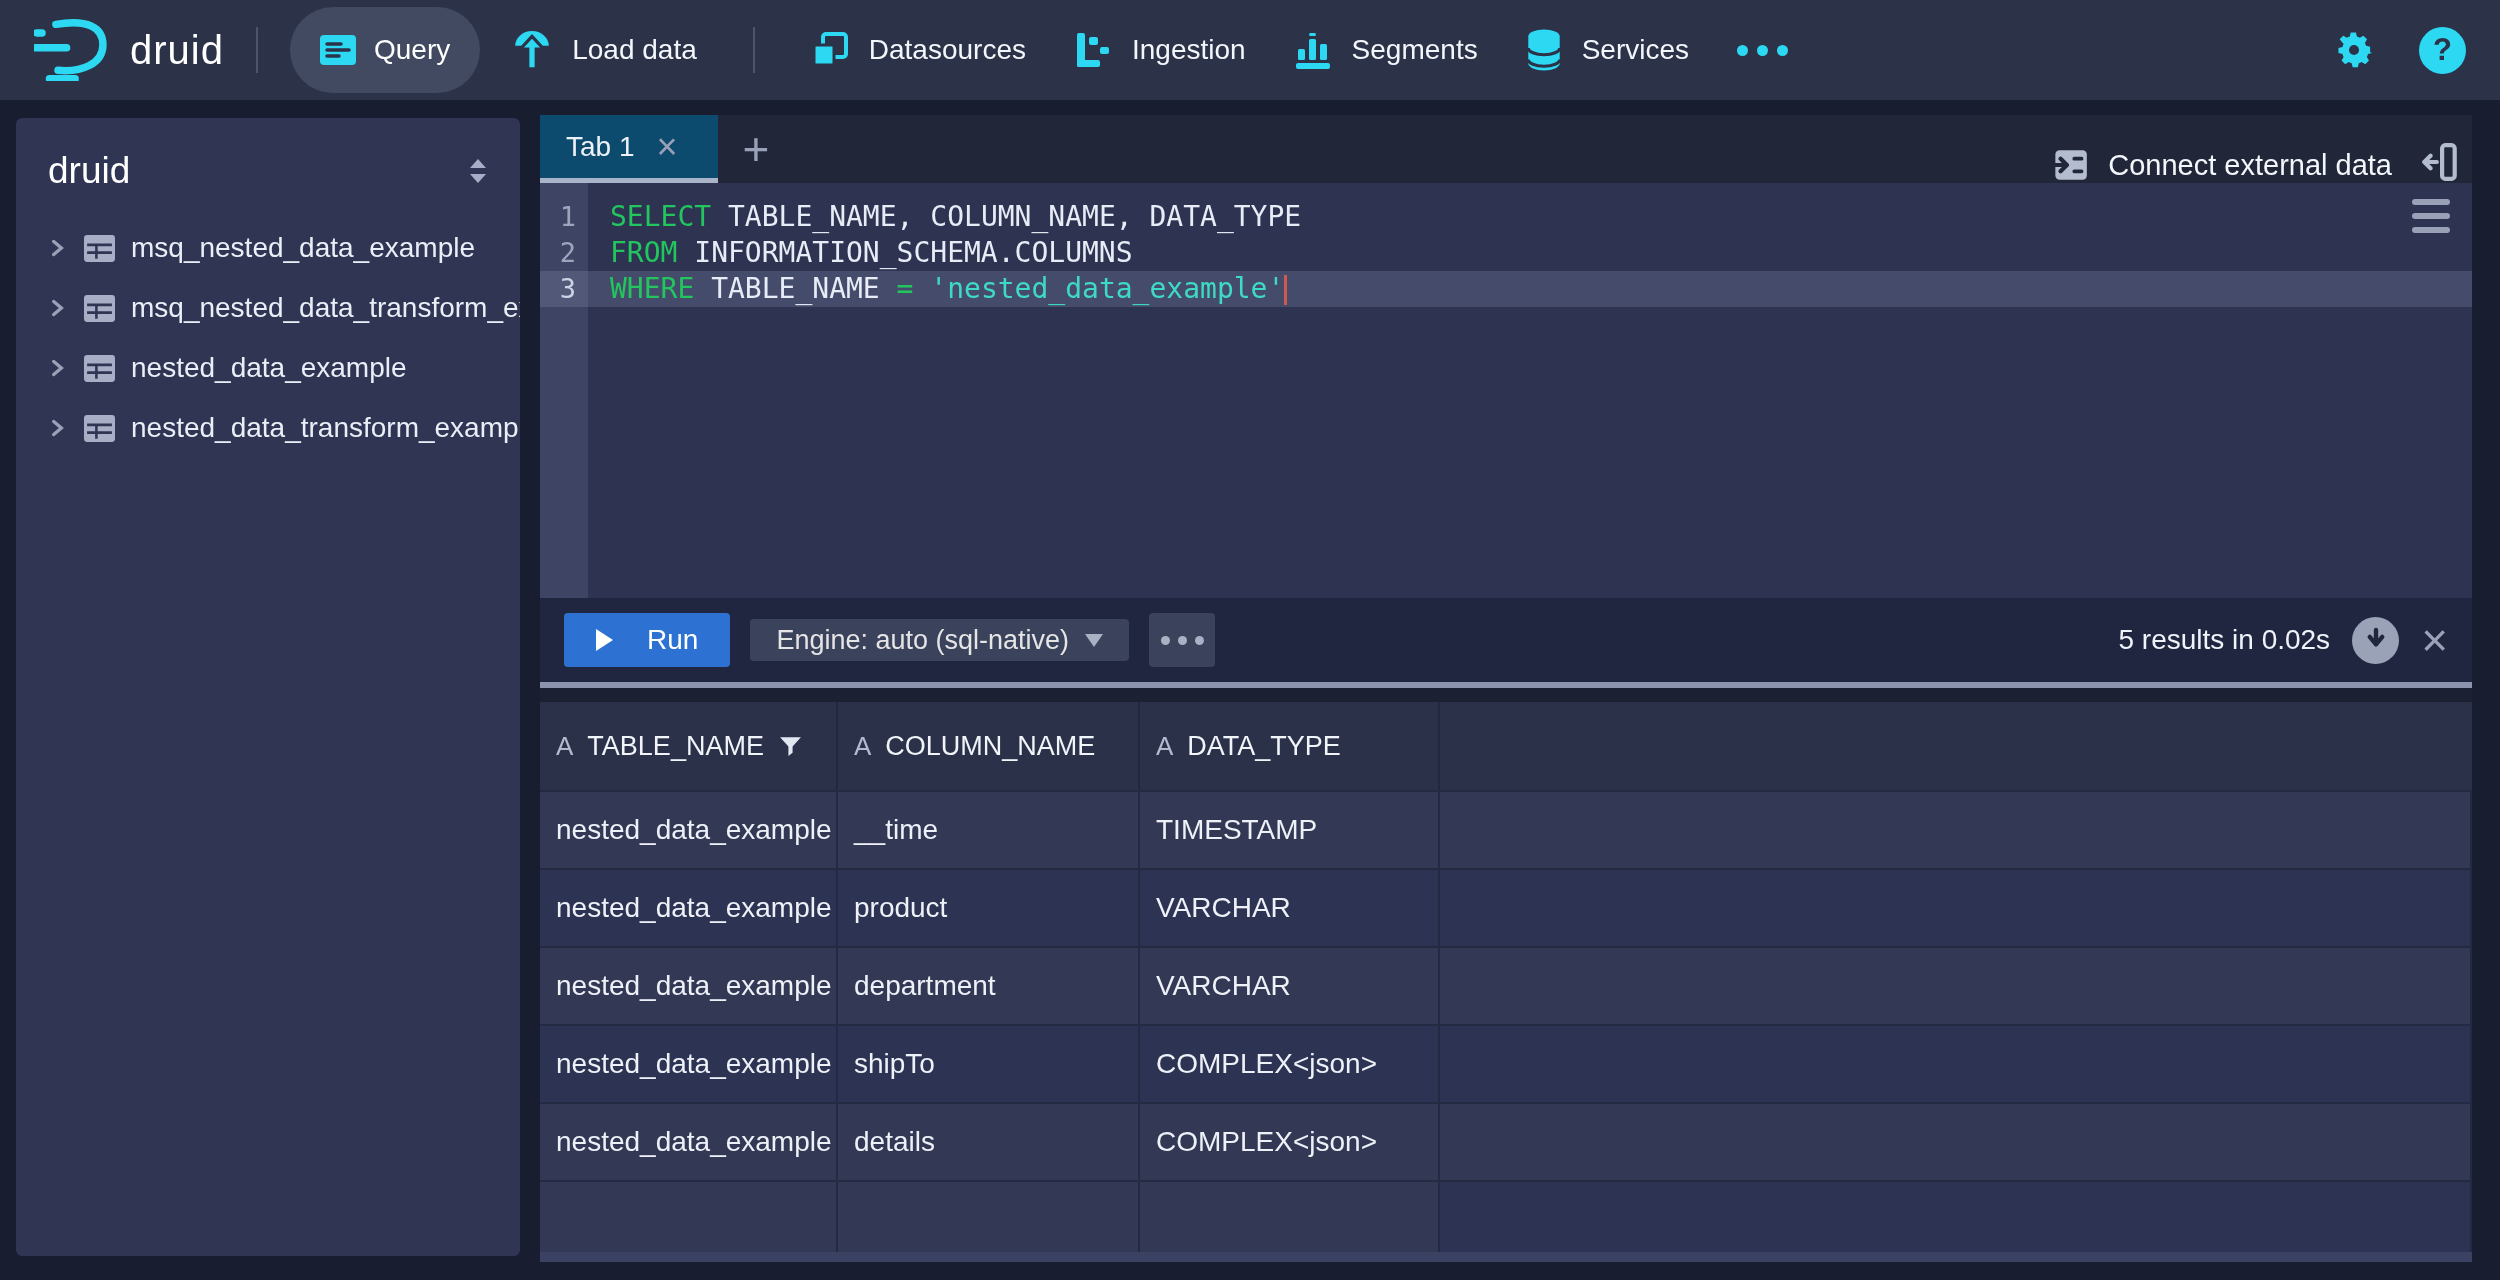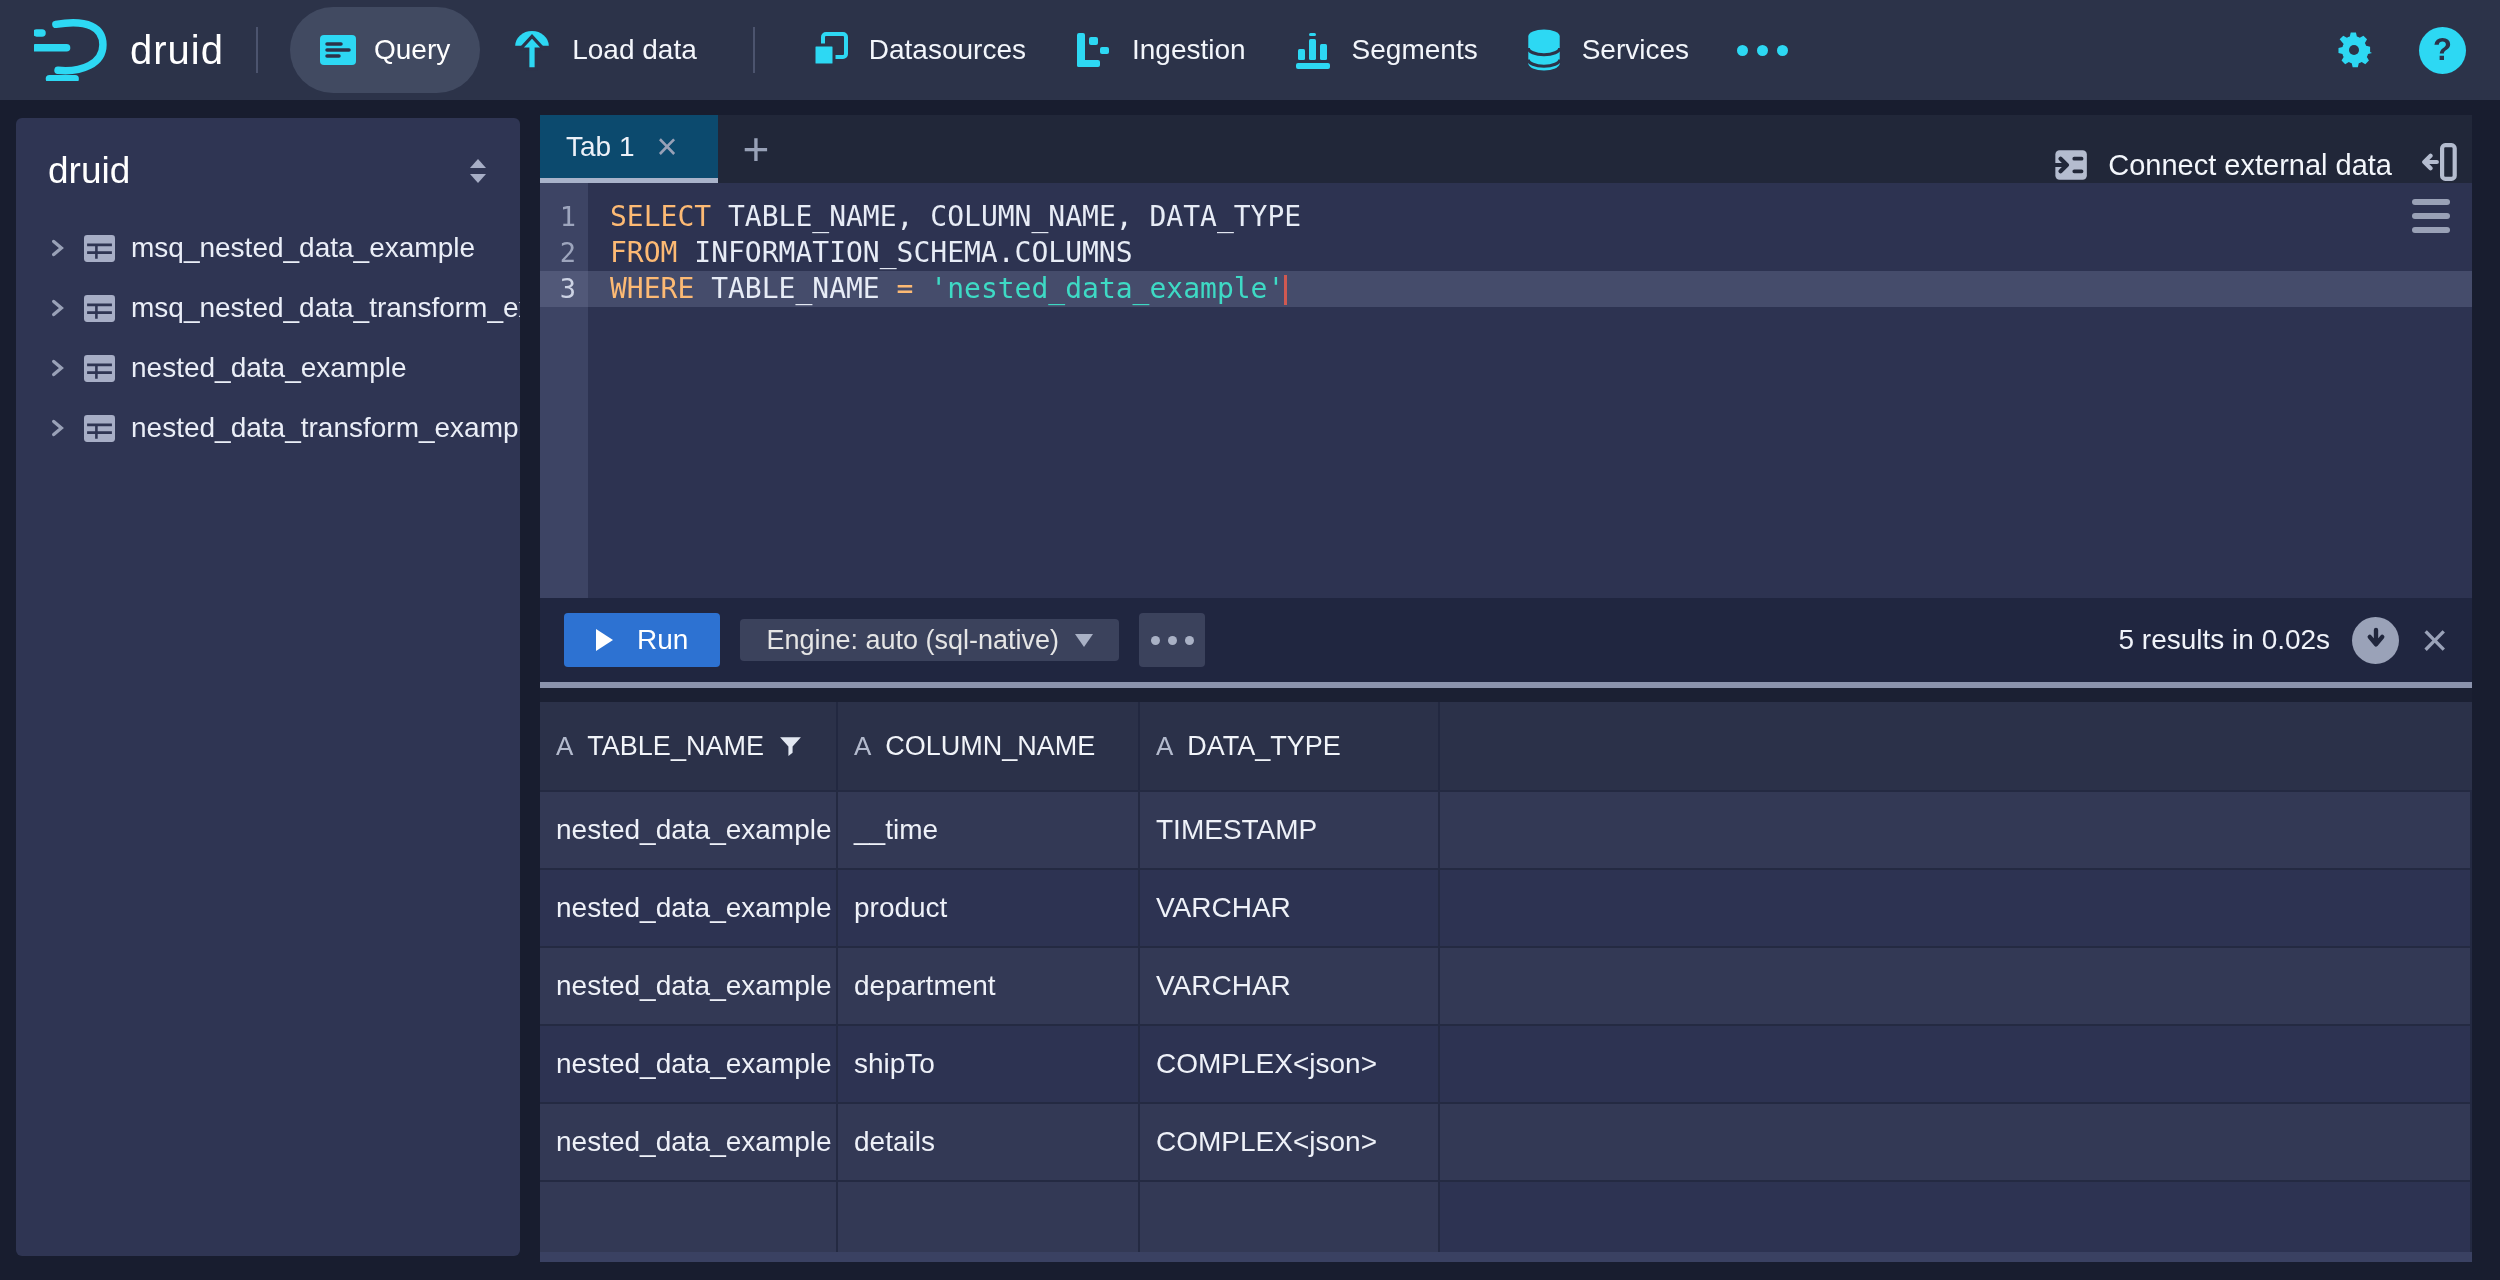--- a/index.html
+++ b/index.html
@@ -72,31 +72,31 @@
   .gutter { width:48px; background:#3d4464; padding-top:16px; flex:none; }
   .gutter .num {
     height:36px; line-height:36px; text-align:right; padding-right:12px;
     color:#9da5bd; font-family:"DejaVu Sans Mono", monospace; font-size:27px;
   }
   .gutter .num.active { background:#515878; color:#cdd3e4; }
   .codearea { flex:1; padding-top:16px; font-family:"DejaVu Sans Mono", monospace;
     font-size:28px; line-height:36px; color:#e7ecf6; cursor:text; }
   .code-line { height:36px; padding-left:22px; white-space:pre; }
   .code-line.active { background:#454c6b; }
-  .kw { color:#fdba74;text-align:center; }
+  .kw { color:#22c55e;text-align:center; }
   .str { color:#3edac5; }
   .cursor { display:inline-block; width:3px; height:30px; background:#cf5951; vertical-align:text-bottom; }
   .editor-menu { position:absolute; right:22px; top:16px; display:flex; flex-direction:column; gap:8px; cursor:pointer; }
   .editor-menu i { width:38px; height:6px; border-radius:3px; background:#99a1b6; }
 
   
   .runbar { height:84px; background:#202640; display:flex; align-items:center; padding:0 24px; gap:20px; }
   .run-btn {
     height:54px; background:#2d72d2; border-radius:4px; border:none;
-    color:#fff; display:flex; align-items:center; gap:24px; padding:0 32px;
+    color:#fff; display:flex; align-items:center; gap:34px; padding:0 32px;
     font-size:28px; font-family:inherit; cursor:pointer;
   }
   .play { width:0; height:0; border-left:17px solid #fff; border-top:11px solid transparent; border-bottom:11px solid transparent; }
   .engine-btn {
     height:42px; background:#3b425c; border-radius:4px; border:none;
     color:#e5e5e5; display:flex; align-items:center; gap:16px; padding:0 26px;
     font-size:27px; font-family:inherit; cursor:pointer;
   }
   .caret-down { width:0; height:0; border-top:13px solid #a9b1c5; border-left:9px solid transparent; border-right:9px solid transparent; }
   .more-btn {

